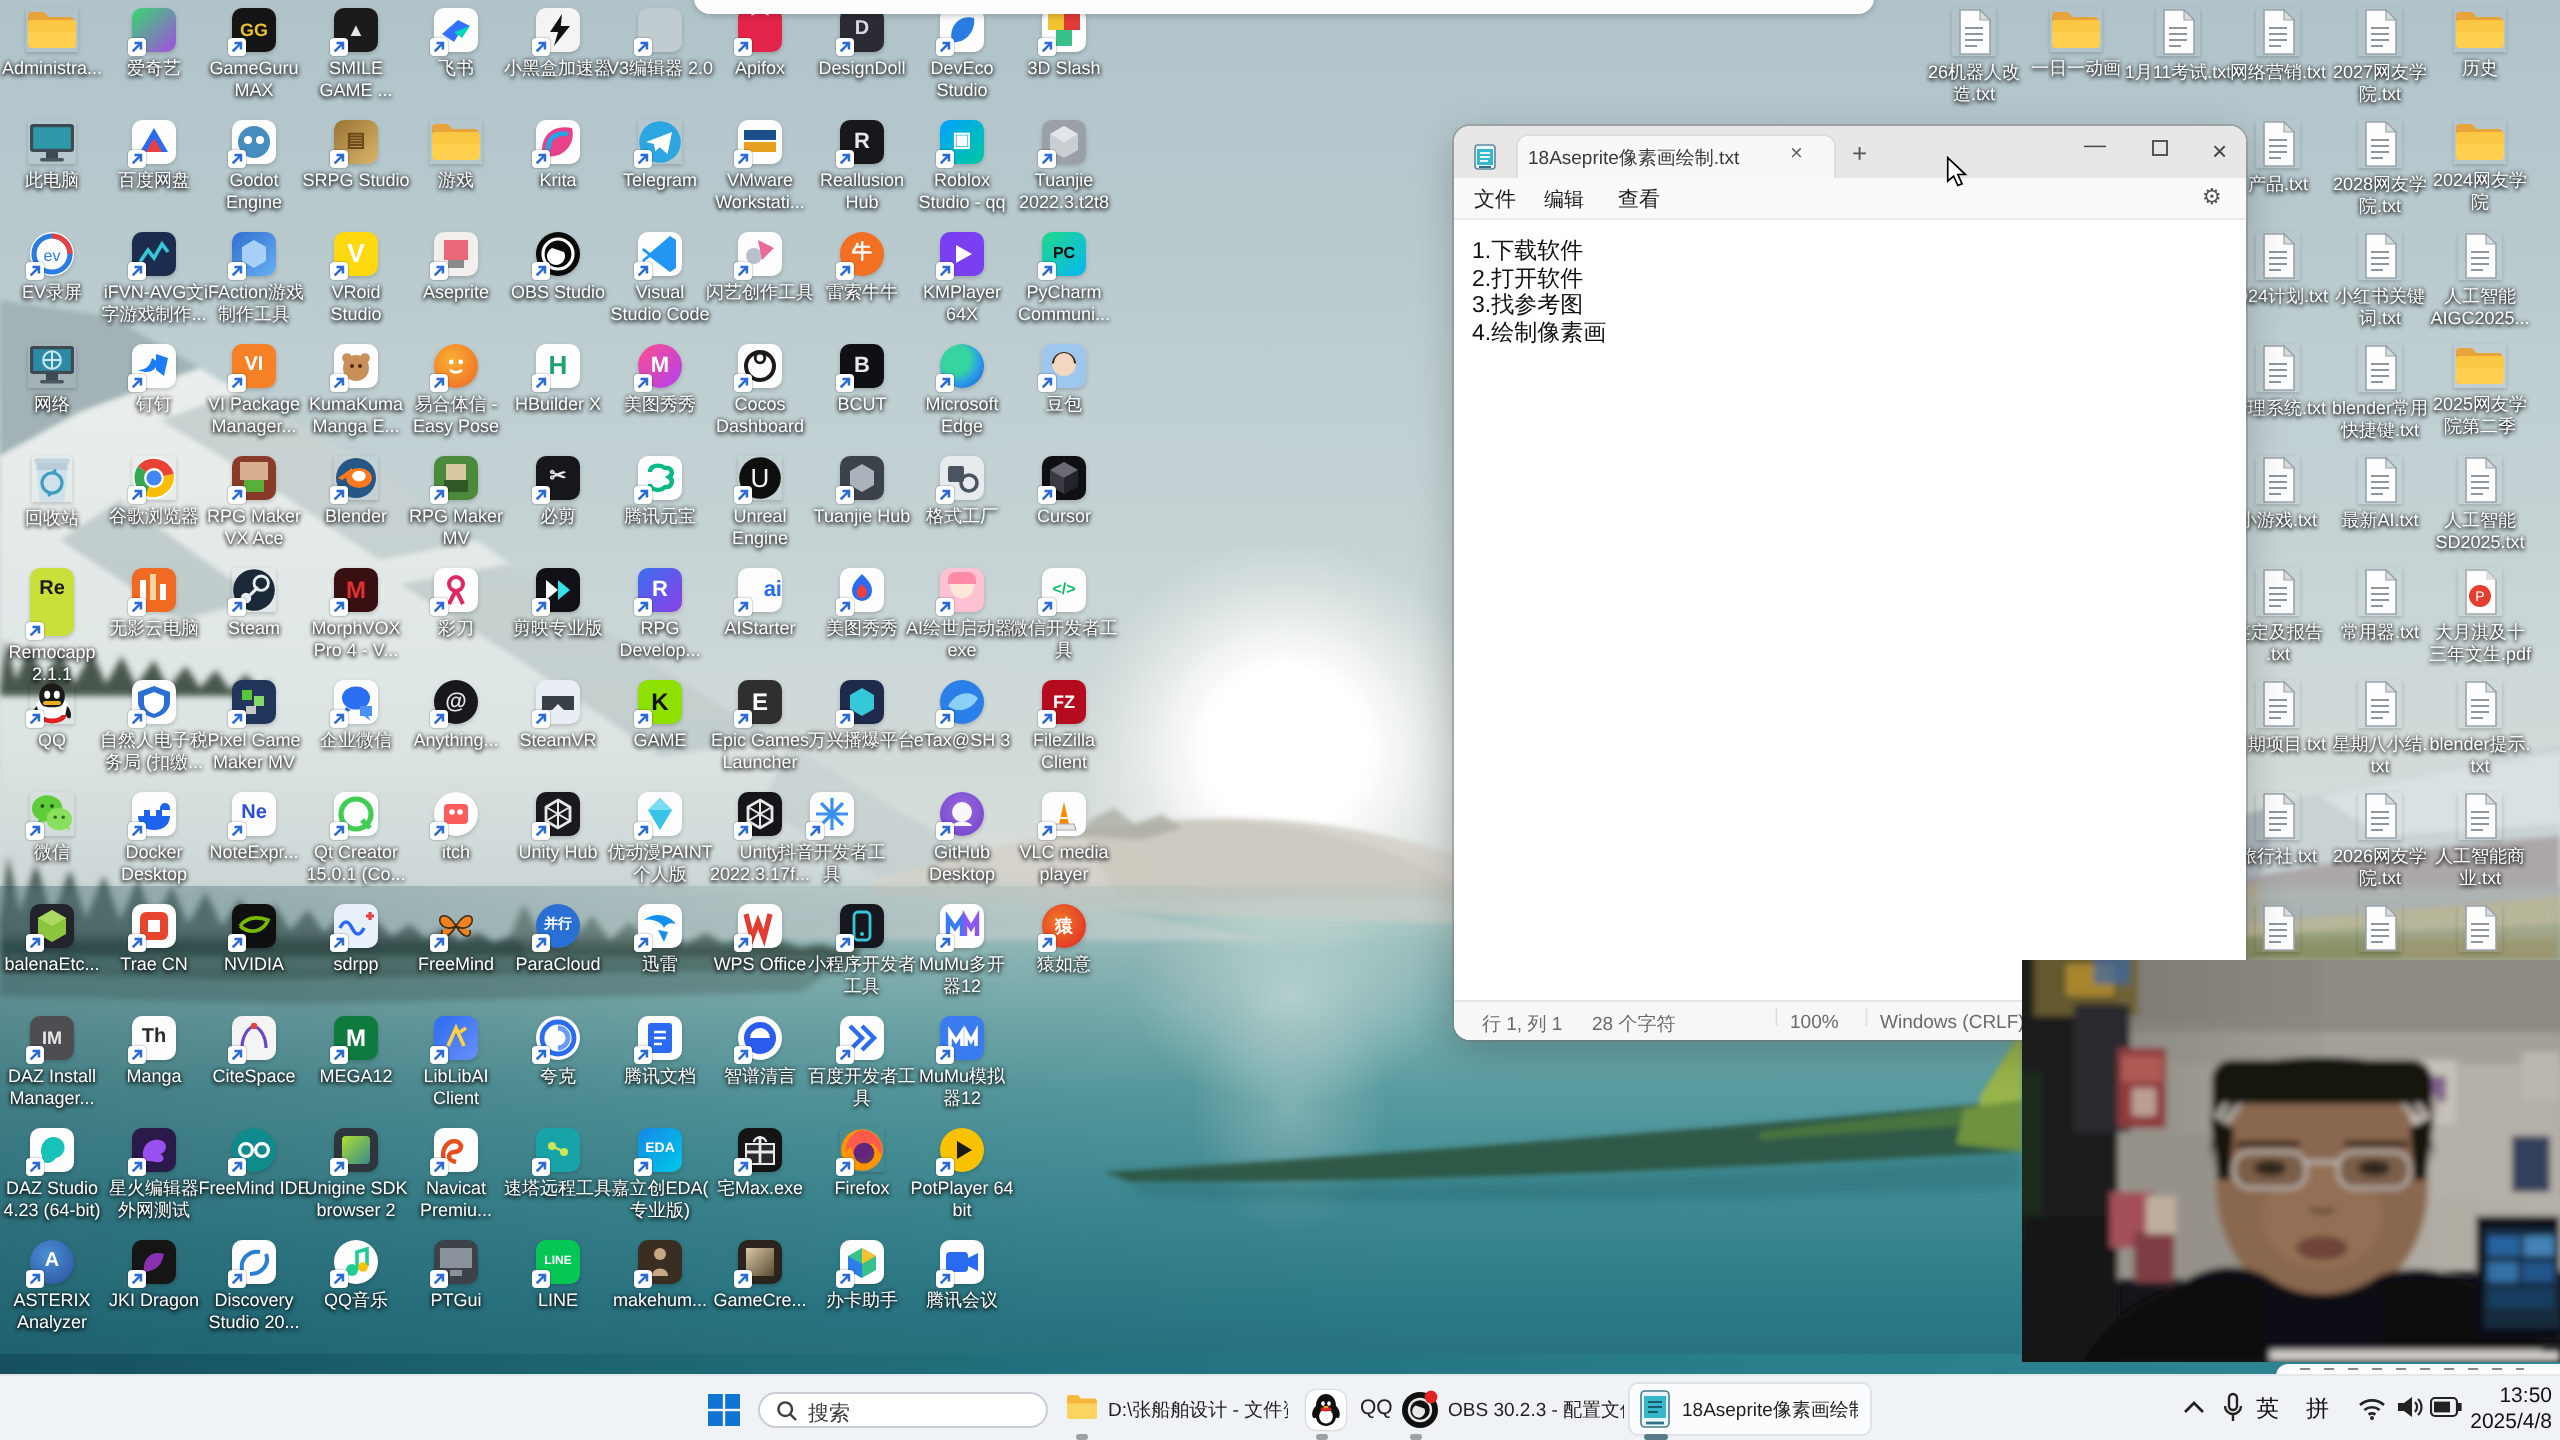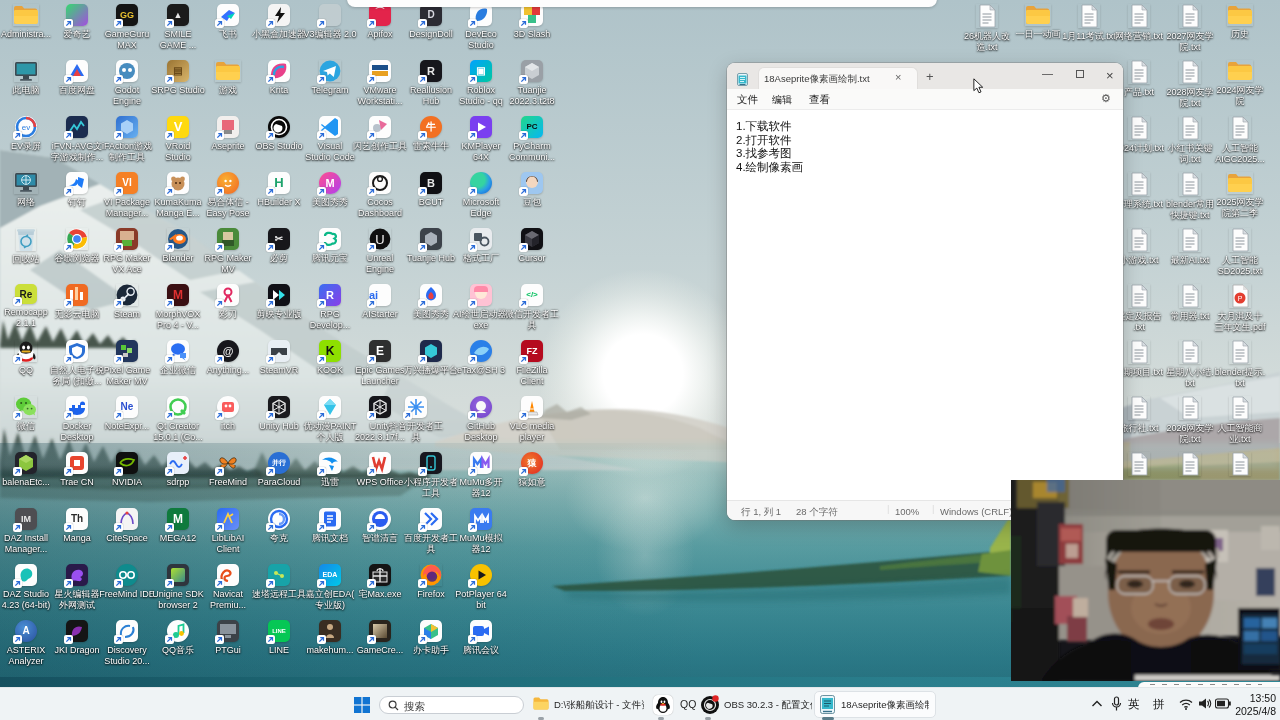--- a/index.html
+++ b/index.html
@@ -730,21 +730,21 @@
         <path d="M11 3 l7 4 -7 4 -7-4 Z" fill="#6a6a72"></path>
         <path d="M11 11 l7-4 v8 l-7 4 Z" fill="#23232a"></path>
       </svg><i>
         <svg viewBox="0 0 10 10">
           <path d="M2.6 7.4 L7 3 M3.6 2.8 h3.6 v3.6" fill="none" stroke="#2a6bd8" stroke-width="1.4"></path>
         </svg>
       </i></div>
     <div class="t">Cursor</div>
   </div>
 <div class="ic" style="left:-6px;top:284px">
-    <div class="b" style="width:22px;height:20px;border-radius:5px;background:#cbdf3a;">
+    <div class="b" style="width:22px;height:34px;border-radius:5px;background:#cbdf3a;">
       <span style="font:bold 10px/22px 'Liberation Sans',sans-serif;color:#1a1a1a;display:block;text-align:center;transform:translateY(0px)">Re</span>
       <i>
         <svg viewBox="0 0 10 10">
           <path d="M2.6 7.4 L7 3 M3.6 2.8 h3.6 v3.6" fill="none" stroke="#2a6bd8" stroke-width="1.4"></path>
         </svg>
       </i>
     </div>
     <div class="t">Remocapp<br>2.1.1</div>
   </div>
 <div class="ic" style="left:45px;top:284px">
@@ -812,21 +812,21 @@
       <i>
         <svg viewBox="0 0 10 10">
           <path d="M2.6 7.4 L7 3 M3.6 2.8 h3.6 v3.6" fill="none" stroke="#2a6bd8" stroke-width="1.4"></path>
         </svg>
       </i>
     </div>
     <div class="t">RPG<br>Develop...</div>
   </div>
 <div class="ic" style="left:348px;top:284px">
     <div class="b" style="width:22px;height:22px;border-radius:5px;background:#fdfdfd;">
-      <span style="font:bold 11px/22px 'Liberation Sans',sans-serif;color:#2b6cf0;display:block;text-align:left;transform:translateY(0px)">ai</span>
+      <span style="font:bold 11px/22px 'Liberation Sans',sans-serif;color:#2b6cf0;display:block;text-align:right;transform:translateY(0px)">ai</span>
       <i>
         <svg viewBox="0 0 10 10">
           <path d="M2.6 7.4 L7 3 M3.6 2.8 h3.6 v3.6" fill="none" stroke="#2a6bd8" stroke-width="1.4"></path>
         </svg>
       </i>
     </div>
     <div class="t">AIStarter</div>
   </div>
 <div class="ic" style="left:399px;top:284px">
     <div class="b" style="width:22px;height:22px;border-radius:5px;background:#fdfdfd;"><svg viewBox="0 0 22 22" width="22" height="22">
@@ -933,21 +933,21 @@
   </div>
 <div class="ic" style="left:298px;top:340px">
     <div class="b" style="width:22px;height:22px;border-radius:5px;background:#8ee000;">
       <span style="font:bold 12px/22px 'Liberation Sans',sans-serif;color:#111;display:block;text-align:center;transform:translateY(0px)">K</span>
       <i>
         <svg viewBox="0 0 10 10">
           <path d="M2.6 7.4 L7 3 M3.6 2.8 h3.6 v3.6" fill="none" stroke="#2a6bd8" stroke-width="1.4"></path>
         </svg>
       </i>
     </div>
-    <div class="t">KOOK</div>
+    <div class="t">GAME</div>
   </div>
 <div class="ic" style="left:348px;top:340px">
     <div class="b" style="width:22px;height:22px;border-radius:5px;background:#2f2f2f;">
       <span style="font:bold 12px/22px 'Liberation Sans',sans-serif;color:#fff;display:block;text-align:center;transform:translateY(0px)">E</span>
       <i>
         <svg viewBox="0 0 10 10">
           <path d="M2.6 7.4 L7 3 M3.6 2.8 h3.6 v3.6" fill="none" stroke="#2a6bd8" stroke-width="1.4"></path>
         </svg>
       </i>
     </div>

